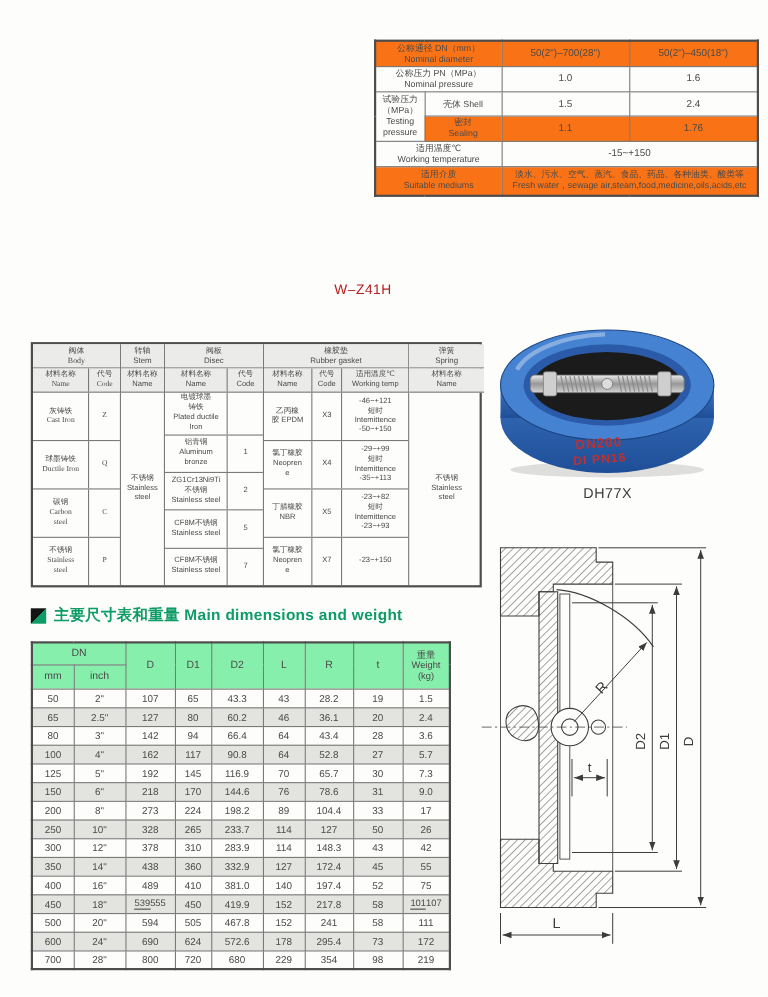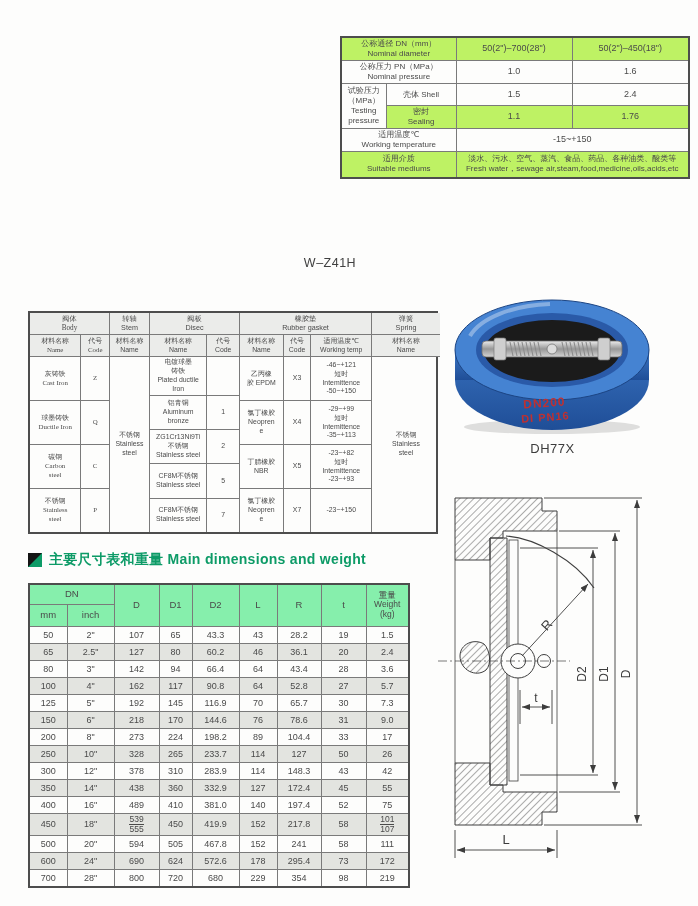--- a/index.html
+++ b/index.html
@@ -12,25 +12,25 @@
   .marker { width:14px; height:14px; flex:0 0 14px;
             background:linear-gradient(135deg,#141414 0 49%,#0d9b67 51% 100%); }
   .sec-title { color:#0d9b67; font-weight:bold; font-size:14px; letter-spacing:.3px; white-space:nowrap; }
 
   
   table { border-collapse:collapse; }
   .tech-table { position:absolute; left:340px; top:36px; width:348px; border:2px solid #4d4d4d; table-layout:fixed; }
   .tech-table td { border:1px solid #7a7a7a; text-align:center; vertical-align:middle;
                    font-size:8px; line-height:1.25; white-space:pre-line; padding:1px 2px; }
   .tech-table td.val { font-size:9px; }
-  .tech-table tr.shade td { background:#bef264; }
+  .tech-table tr.shade td { background:#f97316; }
 
   
   .model-code { position:absolute; left:230px; top:256px; width:200px; text-align:center;
-                font-size:12.5px; color:#404040; letter-spacing:.5px; }
+                font-size:12.5px; color:#b91c1c; letter-spacing:.5px; }
 
   
   .mat-table { position:absolute; left:28px; top:311px; width:410px; height:223px;
                display:flex; border:2px solid #4d4d4d; background:#fdfdfc; }
   .mat-group { display:flex; flex-direction:column; border-right:1px solid #7a7a7a; }
   .mat-group:last-child { border-right:none; }
   .mat-title { height:22px; display:flex; align-items:center; justify-content:center; text-align:center;
                font-size:7.2px; line-height:1.2; border-bottom:1px solid #7a7a7a; background:#ebecea; white-space:pre-line; }
   .mat-row { display:flex; }
   .mat-subhead { height:22px; border-bottom:1px solid #7a7a7a; background:#ebecea; }
@@ -47,21 +47,21 @@
                  font-size:13px; color:#3c3c3c; letter-spacing:.5px; }
 
   
   .dim-table { position:absolute; left:28px; top:583px; width:380px; border:2px solid #4d4d4d; table-layout:fixed; }
   .dim-table th, .dim-table td { border:1px solid #7a7a7a; text-align:center; vertical-align:middle; font-weight:normal; }
   .dim-table th { background:#86efac; font-size:9.5px; white-space:pre-line; line-height:1.15; }
   .dim-table thead tr:first-child { height:20px; }
   .dim-table thead tr:last-child { height:22px; }
   .dim-table td { height:17px; font-size:9px; padding:0 1px; }
   .dim-table tr.shade td { background:#e3e4e0; }
-  .frac { display:inline-flex; flex-direction:column; line-height:1.15; font-size:8.5px; }
+  .frac { display:inline-flex; flex-direction:row; line-height:1.15; font-size:8.5px; }
   .frac span:first-child { border-bottom:1px solid #4a4a4a; }
 
   
   .drawing { position:absolute; left:430px; top:478px; width:265px; height:410px; }
   .drawing text { font-family:"Liberation Sans",sans-serif; fill:#3c3c3c; }
 </style>
 </head>
 <body>
 
 <div class="page">

